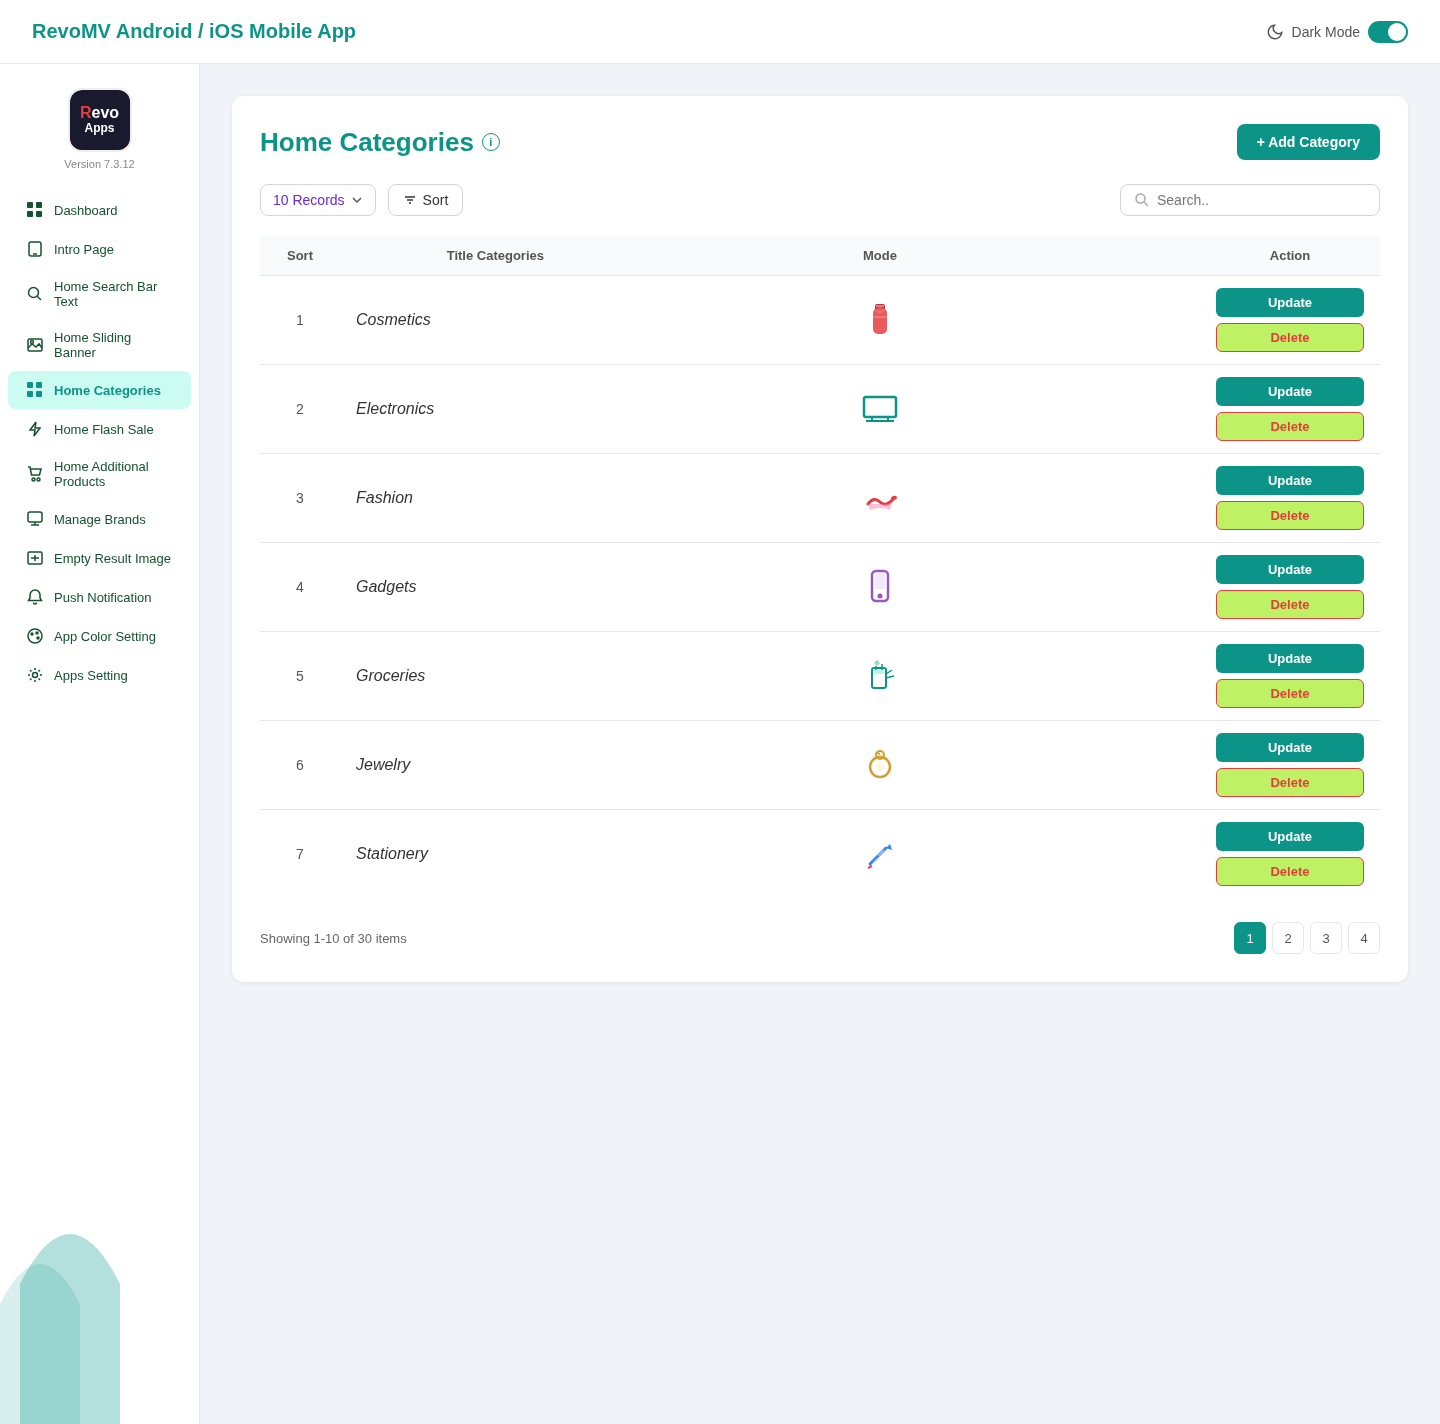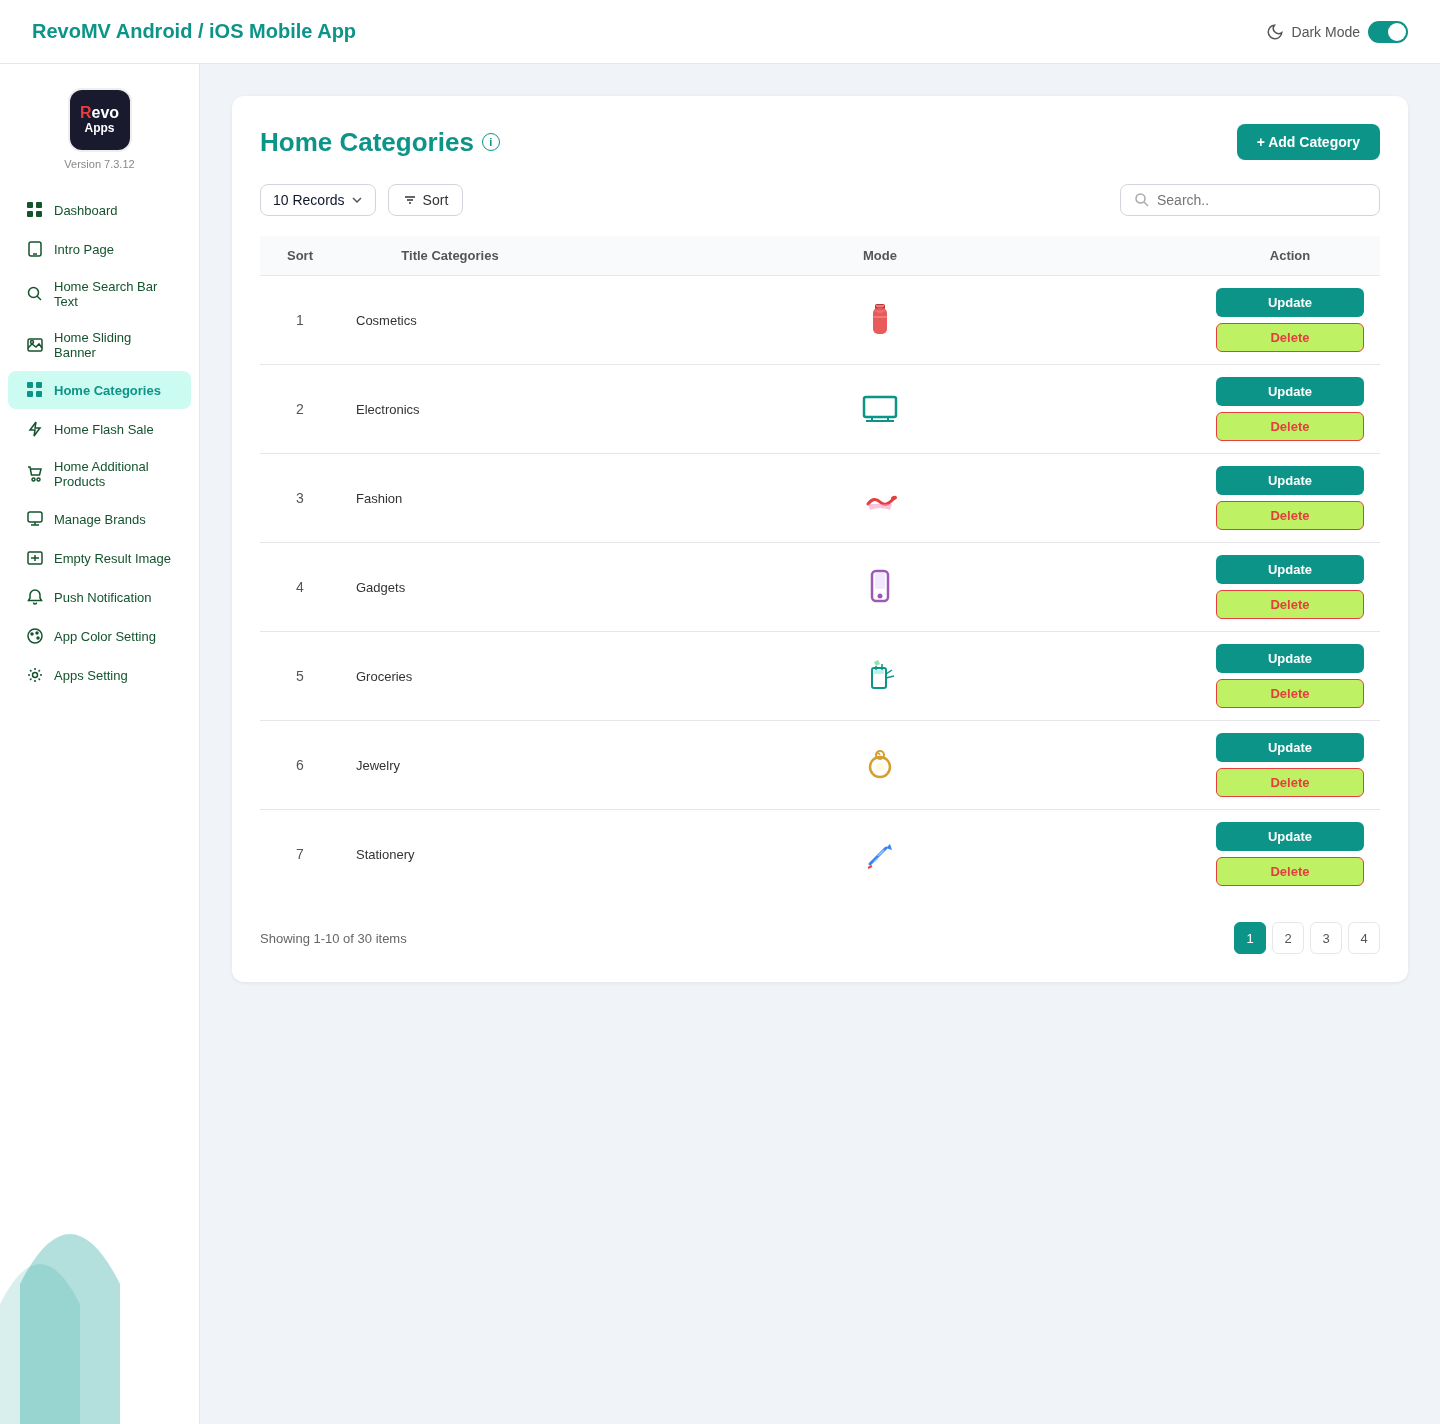--- a/index.html
+++ b/index.html
@@ -32,21 +32,21 @@
       padding-bottom: 24px; position: relative; overflow: hidden;
     }
     .logo-area { display: flex; flex-direction: column; align-items: center; padding: 24px 0 12px; }
     .logo-box {
       width: 64px; height: 64px; background: linear-gradient(135deg, #fff 0%, #fff 40%, #cc2222 40%);
       border-radius: 14px; display: flex; align-items: center; justify-content: center;
       font-size: 22px; font-weight: 900; color: #fff; overflow: hidden;
       border: 2px solid #eee; position: relative;
     }
     .logo-inner {
-      width: 100%; height: 100%; background: #1a1a2e; border-radius: 0;
+      width: 100%; height: 100%; background: #1a1a2e; border-radius: 12px;
       display: flex; flex-direction: column; align-items: center; justify-content: center;
     }
     .logo-revo { color: #fff; font-size: 16px; font-weight: 900; line-height: 1; }
     .logo-apps { color: #fff; font-size: 12px; font-weight: 700; }
     .logo-r { color: #e53e3e; }
     .version-text { font-size: 11px; color: #888; margin-top: 6px; }
 
     .nav { width: 100%; padding: 8px 0; }
     .nav-item {
       display: flex; align-items: center; gap: 10px;
@@ -79,49 +79,49 @@
       background: #0d9488; color: #fff; border: none; border-radius: 8px;
       padding: 10px 20px; font-size: 14px; font-weight: 600; cursor: pointer;
       display: flex; align-items: center; gap: 6px;
     }
 
     
     .toolbar { display: flex; align-items: center; gap: 12px; margin-bottom: 20px; }
     .records-select {
       display: flex; align-items: center; gap: 6px; border: 1.5px solid #d1d5db;
       border-radius: 8px; padding: 7px 12px; font-size: 14px; cursor: pointer;
-      background: #fff; color: #0f172a;
+      background: #fff; color: #6d28d9;
     }
     .sort-btn {
       display: flex; align-items: center; gap: 6px; border: 1.5px solid #d1d5db;
       border-radius: 8px; padding: 7px 14px; font-size: 14px; cursor: pointer;
       background: #fff; color: #333;
     }
     .search-box {
       display: flex; align-items: center; gap: 8px; border: 1.5px solid #d1d5db;
       border-radius: 8px; padding: 7px 14px; background: #fff; margin-left: auto;
       min-width: 260px;
     }
     .search-input {
       border: none; outline: none; font-size: 14px; color: #0f172a; width: 100%; background: transparent;
     }
 
     
     table { width: 100%; border-collapse: collapse; }
     thead tr { background: #f9fafb; }
     th {
-      text-align: center; padding: 12px 16px; font-size: 13px; font-weight: 600; color: #555;
+      text-align: right; padding: 12px 16px; font-size: 13px; font-weight: 600; color: #555;
       border-bottom: 1px solid #e5e7eb;
     }
     th.center, td.center { text-align: center; }
     td { padding: 0; border-bottom: 1px solid #e5e7eb; }
     .td-inner { padding: 12px 16px; }
     tr:last-child td { border-bottom: none; }
     .row-num { font-size: 14px; color: #555; text-align: center; }
-    .row-title { font-size: 13px; color: #333; }
+    .row-title { font-size: 16px; color: #333; font-style: italic; }
 
     .icon-cell { display: flex; align-items: center; justify-content: center; padding: 14px 0; }
     .cat-icon { width: 48px; height: 48px; }
 
     .action-cell { display: flex; flex-direction: column; align-items: stretch; gap: 6px; padding: 12px 16px; }
     .update-btn {
       background: #0d9488; color: #fff; border: none; border-radius: 6px;
       padding: 7px 0; font-size: 13px; font-weight: 600; cursor: pointer; width: 100%;
     }
     .delete-btn {

